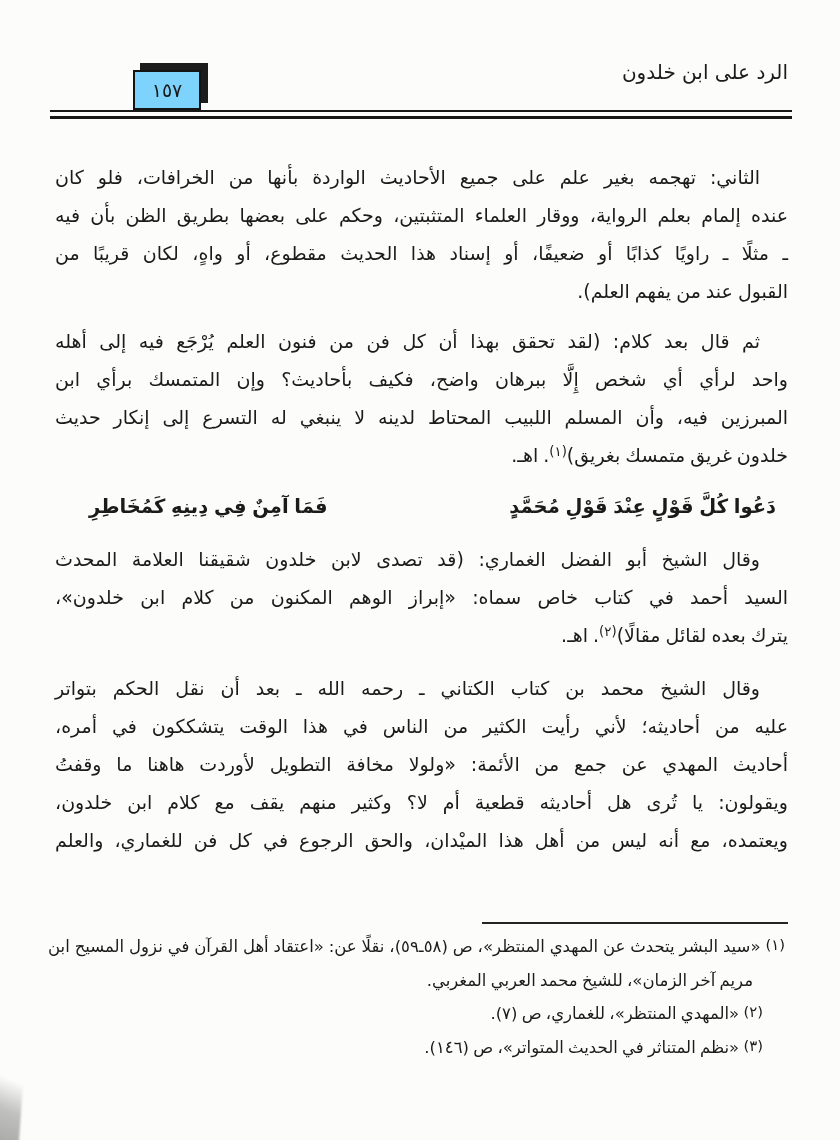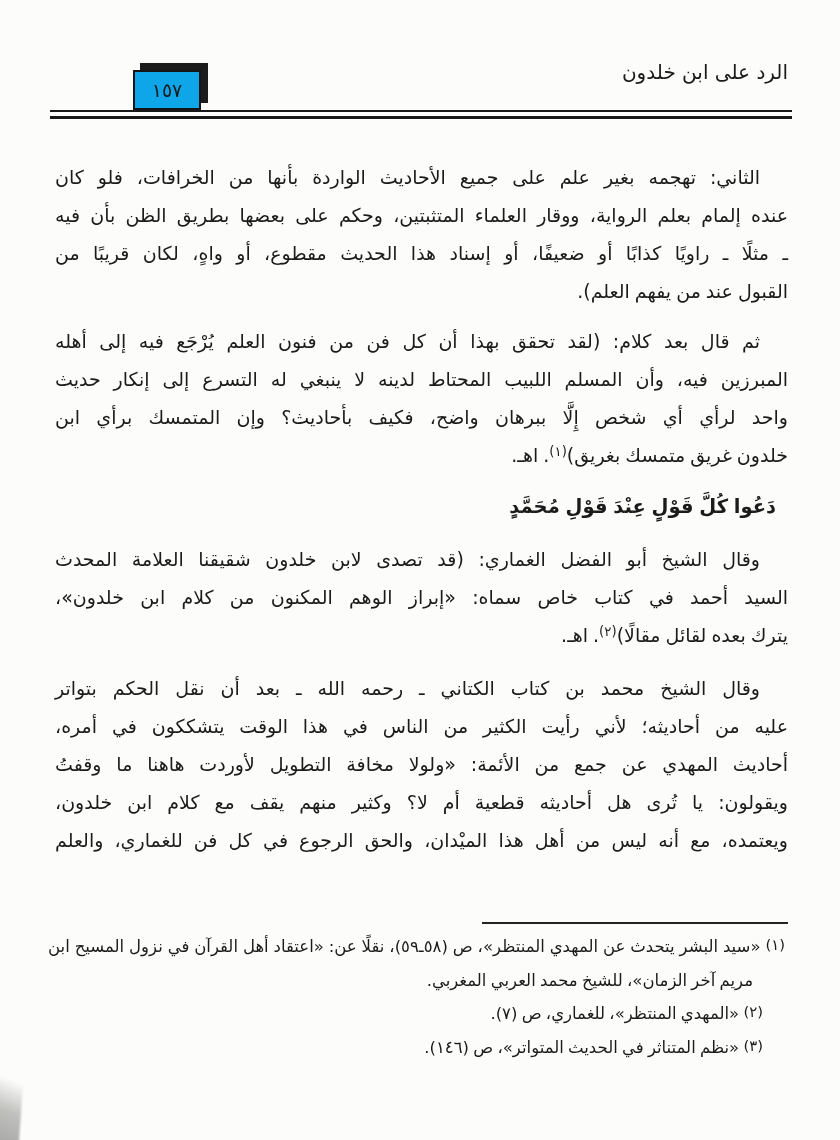--- a/index.html
+++ b/index.html
@@ -10,21 +10,21 @@
     background:#fcfcfa;
     color:#1b1b1b;
     direction:rtl;
     font-family:"DejaVu Sans", sans-serif;
     overflow:hidden;
   }
   
   .page-number-box{
     position:absolute; top:70px; left:133px;
     width:64px; height:36px;
-    background:#0ea5e9;
+    background:#7dd3fc;
     border:2.5px solid #141414;
     box-shadow:7px -7px 0 #1c1c1c;
     display:flex; align-items:center; justify-content:center;
     z-index:2;
   }
   .page-number-box span{font-size:19px; letter-spacing:2px;}
   .header-title{
     position:absolute; top:60px; right:52px;
     font-size:20px; font-weight:normal;
   }
@@ -102,27 +102,28 @@
 
     <p class="para">
       <span class="line indent">الثاني: تهجمه بغير علم على جميع الأحاديث الواردة بأنها من الخرافات، فلو كان</span>
       <span class="line">عنده إلمام بعلم الرواية، ووقار العلماء المتثبتين، وحكم على بعضها بطريق الظن بأن فيه</span>
       <span class="line">ـ مثلًا ـ راويًا كذابًا أو ضعيفًا، أو إسناد هذا الحديث مقطوع، أو واهٍ، لكان قريبًا من</span>
       <span class="line end">القبول عند من يفهم العلم).</span>
     </p>
 
     <p class="para">
       <span class="line indent">ثم قال بعد كلام: (لقد تحقق بهذا أن كل فن من فنون العلم يُرْجَع فيه إلى أهله</span>
+      <span class="line">واحد لرأي أي شخص إِلَّا ببرهان واضح، فكيف بأحاديث؟ وإن المتمسك برأي ابن</span>
       <span class="line">المبرزين فيه، وأن المسلم اللبيب المحتاط لدينه لا ينبغي له التسرع إلى إنكار حديث</span>
-      <span class="line">واحد لرأي أي شخص إِلَّا ببرهان واضح، فكيف بأحاديث؟ وإن المتمسك برأي ابن</span>
       <span class="line end"><span>خلدون غريق متمسك بغريق)</span><span class="ref">(١)</span><span>. اهـ.</span></span>
     </p>
 
     <div class="verse">
       <span>دَعُوا كُلَّ قَوْلٍ عِنْدَ قَوْلِ مُحَمَّدٍ</span>
+      <span>فَمَا آمِنٌ فِي دِينِهِ كَمُخَاطِرِ</span>
     </div>
 
     <p class="para">
       <span class="line indent">وقال الشيخ أبو الفضل الغماري: (قد تصدى لابن خلدون شقيقنا العلامة المحدث</span>
       <span class="line">السيد أحمد في كتاب خاص سماه: «إبراز الوهم المكنون من كلام ابن خلدون»،</span>
       <span class="line end"><span>يترك بعده لقائل مقالًا)</span><span class="ref">(٢)</span><span>. اهـ.</span></span>
     </p>
 
     <p class="para">
       <span class="line indent">وقال الشيخ محمد بن كتاب الكتاني ـ رحمه الله ـ بعد أن نقل الحكم بتواتر</span>

